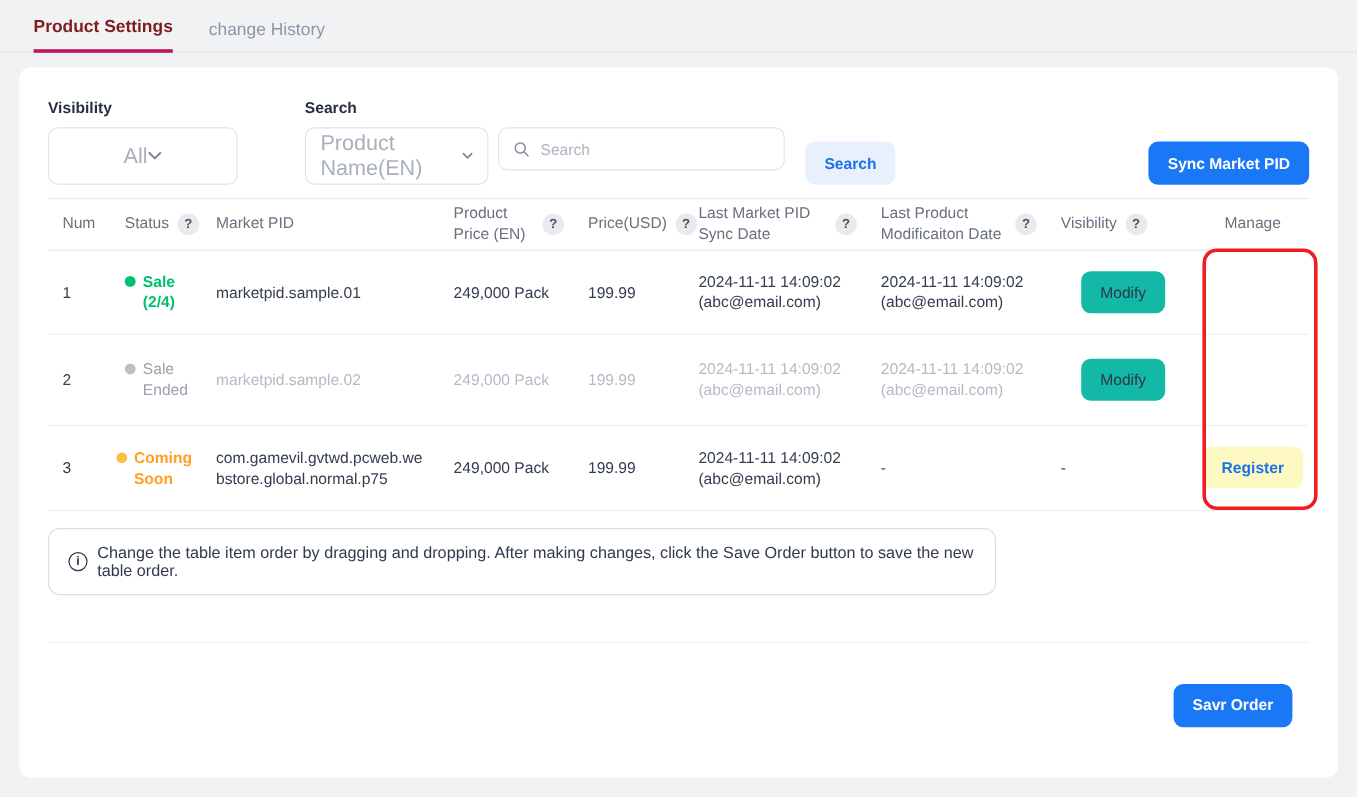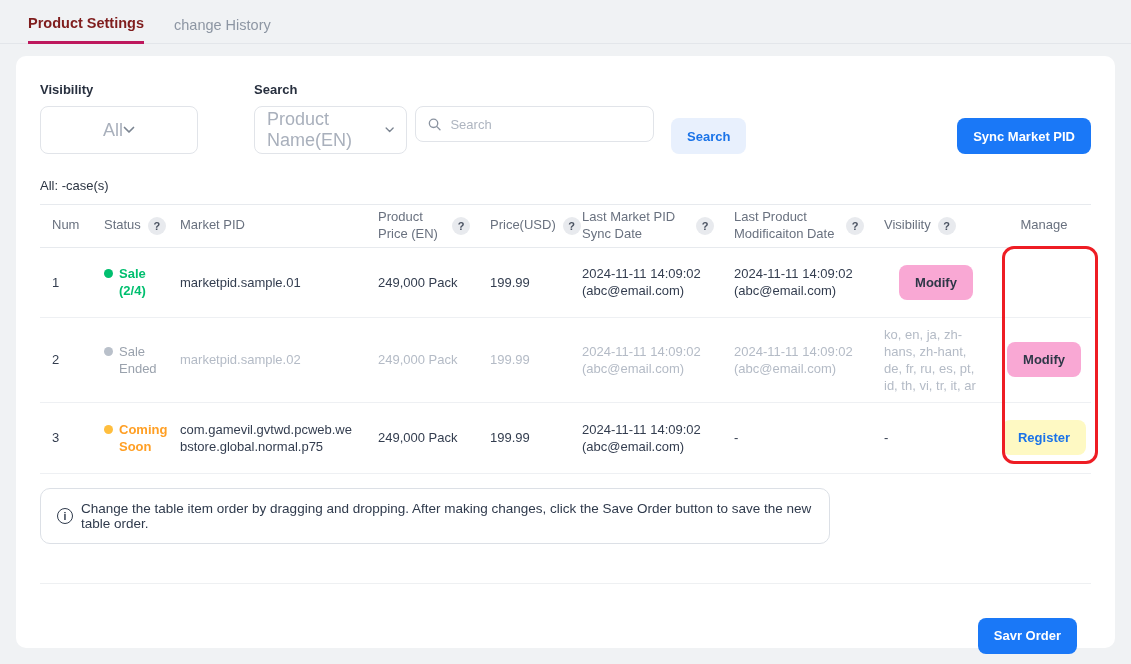--- a/index.html
+++ b/index.html
@@ -85,27 +85,27 @@
   .r2 { min-height: 76px; }
   .r3 { min-height: 71px; }
   .td { padding: 8px 12px 8px 8px; line-height: 17px; }
   .td:first-child { padding-left: 12px; }
   .td-pid { word-break: break-all; }
   .td-status { display: flex; align-items: flex-start; gap: 6px; font-weight: 700; }
   .dot { flex: 0 0 auto; width: 9px; height: 9px; border-radius: 50%; margin-top: 4px; }
   .sl { display: block; }
   .st-sale { color: #00bf6f; }      .st-sale .dot { background: #00bf6f; }
   .st-ended { color: #9aa2ad; font-weight: 400; justify-content: flex-end; } .st-ended .dot { background: #b9c0ca; }
-  .st-coming { color: #ff9f24; }    .st-coming .dot { background: #ffbe3d; }
+  .st-coming { color: #ff9f24; justify-content: flex-end; }    .st-coming .dot { background: #ffbe3d; }
   .muted .mutable { color: #b4bbc6; }
   .td-manage { display: flex; justify-content: center; }
   .mbtn {
     border: none; border-radius: 8px; padding: 10px 16px;
     font-family: inherit; font-size: 13px; cursor: pointer;
-    background: #f9a8d4; color: #2e3747; font-weight: bold;
+    background: #14b8a6; color: #2e3747;
   }
   .mbtn-blue { background: #fef9c3; color: #1a73e8; font-weight: 700; }
   .red-box {
     position: absolute; left: 962px; top: 42px; width: 96px; height: 218px;
     border: 3px solid #ee1d24; border-radius: 12px; pointer-events: none; z-index: 2;
   }
   
   .info {
     margin-top: 14px; width: 790px;
     border: 1px solid #dce0e6; border-radius: 10px;
@@ -156,21 +156,20 @@
               <line x1="9.9" y1="9.9" x2="13.4" y2="13.4" stroke="#8a93a0" stroke-width="1.5" stroke-linecap="round"></line>
             </svg>
           <input type="text" placeholder="Search" style="">
         </div>
       </div>
     </div>
     <button class="btn btn-light">Search</button>
     <button class="btn btn-primary btn-sync">Sync Market PID</button>
   </div>
 
-  <div class="summary">All: -case(s)</div>
 
   <div class="table">
     <div class="grid thead">
       <div class="th">
           <span>Num</span>
         </div>
       <div class="th">
           <span>Status</span>
           <span class="help">?</span>
         </div>
@@ -240,21 +239,20 @@
       <div class="td mutable">249,000 Pack</div>
       <div class="td mutable">199.99</div>
       <div class="td mutable">
           <span class="sl">2024-11-11 14:09:02</span>
           <span class="sl">(abc@email.com)</span>
         </div>
       <div class="td mutable">
           <span class="sl">2024-11-11 14:09:02</span>
           <span class="sl">(abc@email.com)</span>
         </div>
-      <div class="td mutable">ko, en, ja, zh-hans, zh-hant, de, fr, ru, es, pt, id, th, vi, tr, it, ar</div>
       <div class="td td-manage">
           <button class="mbtn">Modify</button>
         </div>
     </div>
 
     <div class="grid trow r3">
       <div class="td">3</div>
       <div class="td td-status st-coming">
         <span class="dot"></span>
         <span>

